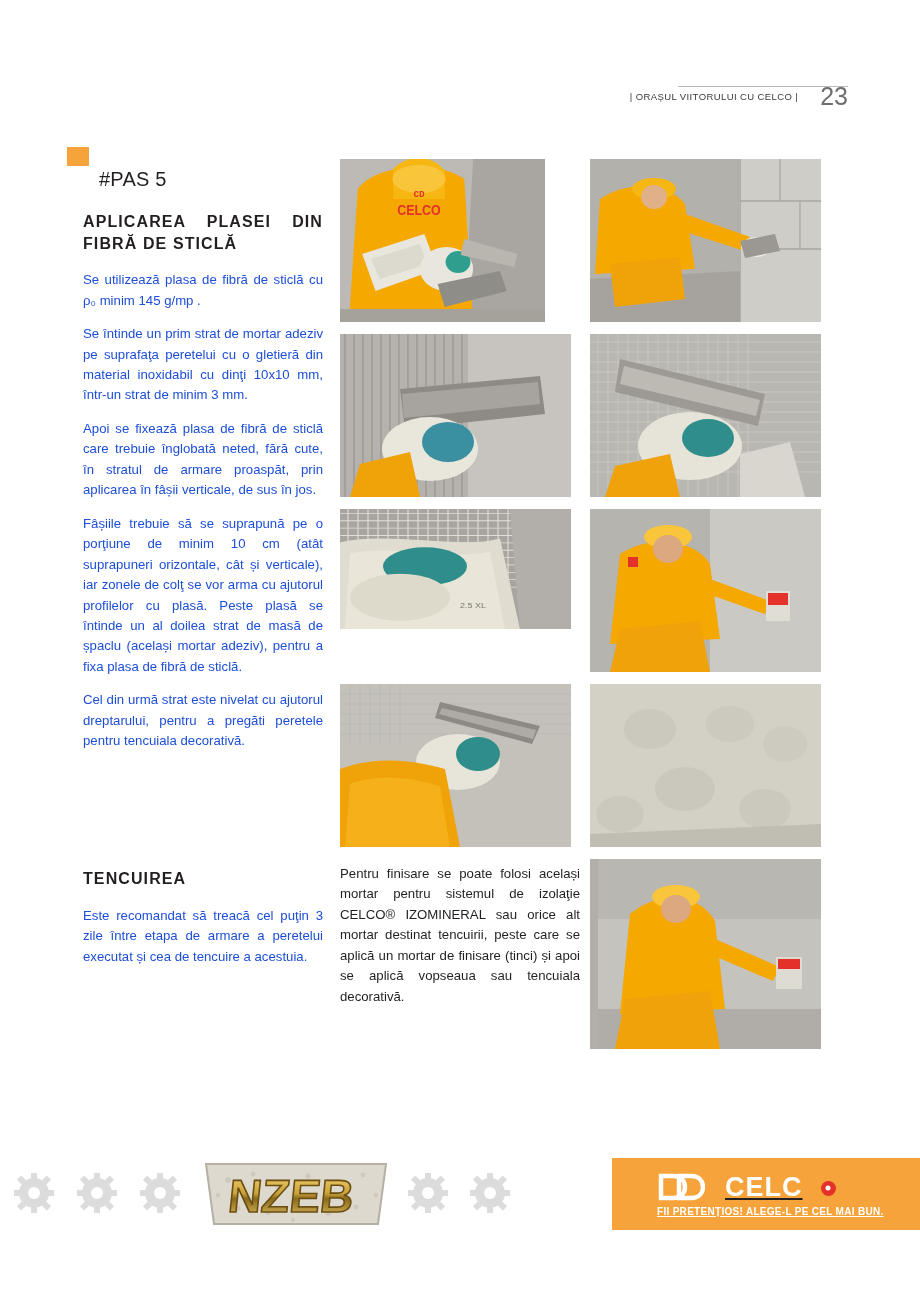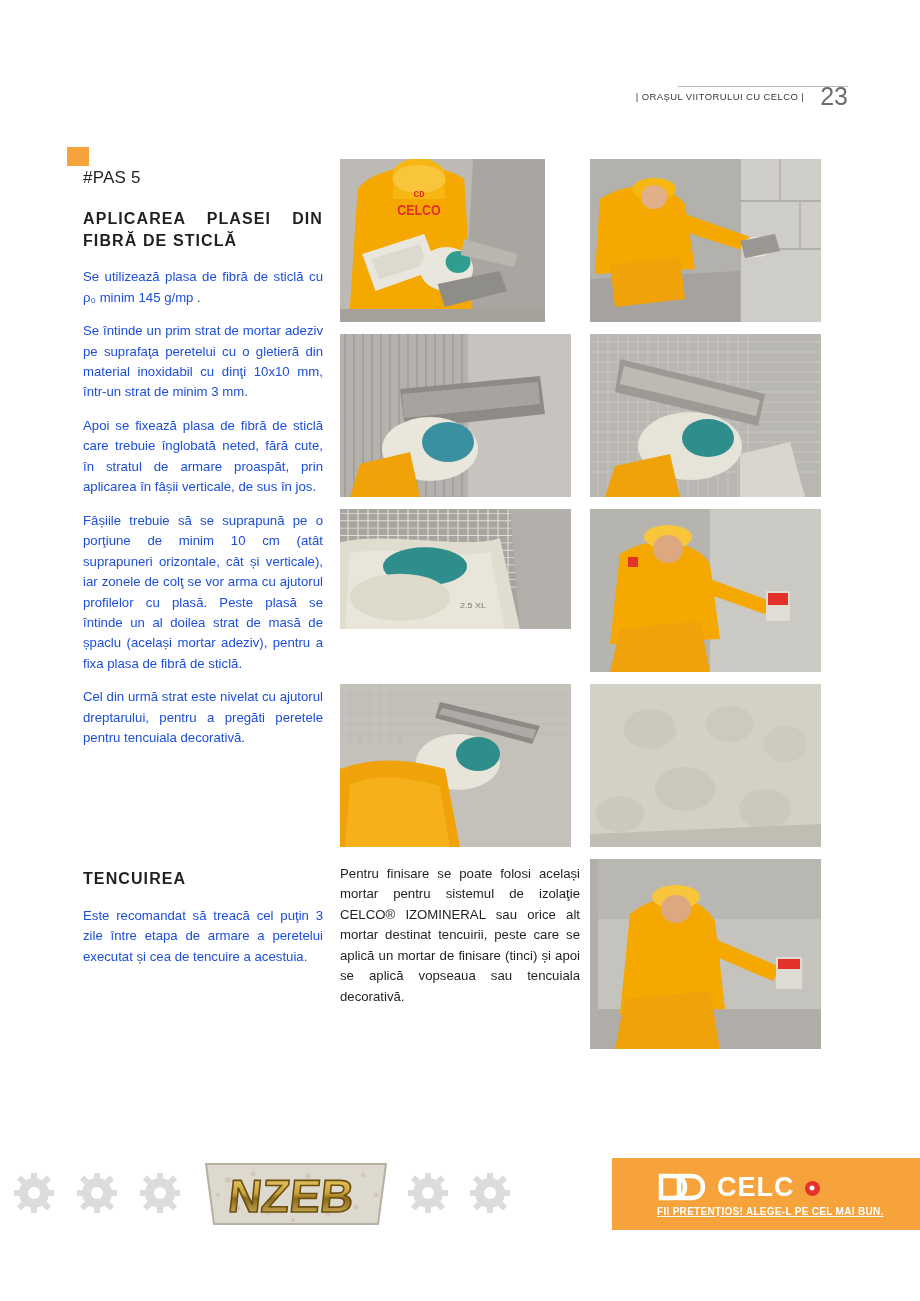--- a/index.html
+++ b/index.html
@@ -14,21 +14,21 @@
     overflow: hidden;
   }
 
   
   .page-header {
     position: absolute;
     top: 84px;
     right: 72px;
     display: flex;
     align-items: center;
-    gap: 2px;
+    gap: 8px;
   }
   .header-rule {
     position: absolute;
     top: 86px;
     right: 72px;
     width: 170px;
     height: 1px;
     background: #b9b9b9;
   }
   .header-text {
@@ -63,24 +63,24 @@
   }
 
   .left-col {
     position: absolute;
     left: 83px;
     top: 168px;
     width: 240px;
   }
 
   .step-title {
-    font-size: 17px;
+    font-size: 20px;
     font-weight: 400;
     color: #231f20;
-    margin: 0 0 20px 0;
+    margin: 0 0 20px 16px;
     letter-spacing: 0.2px;
   }
 
   .sub-title {
     font-size: 16px;
     letter-spacing: 1.1px;
     color: #231f20;
     margin: 0 0 16px 0;
     line-height: 1.35;
     text-align: justify;
@@ -152,21 +152,22 @@
     background: #f5a33a;
     display: flex;
     flex-direction: column;
     justify-content: center;
     align-items: flex-start;
     padding-left: 45px;
   }
   .celco-logo-row {
     display: flex;
     align-items: center;
-    gap: 12px;
+    gap: 20px;
+    text-decoration: underline;
   }
   .celco-word {
     font-size: 27px;
     font-weight: 700;
     color: #ffffff;
     letter-spacing: 1px;
     position: relative;
   }
   .celco-tagline {
     font-size: 10px;

